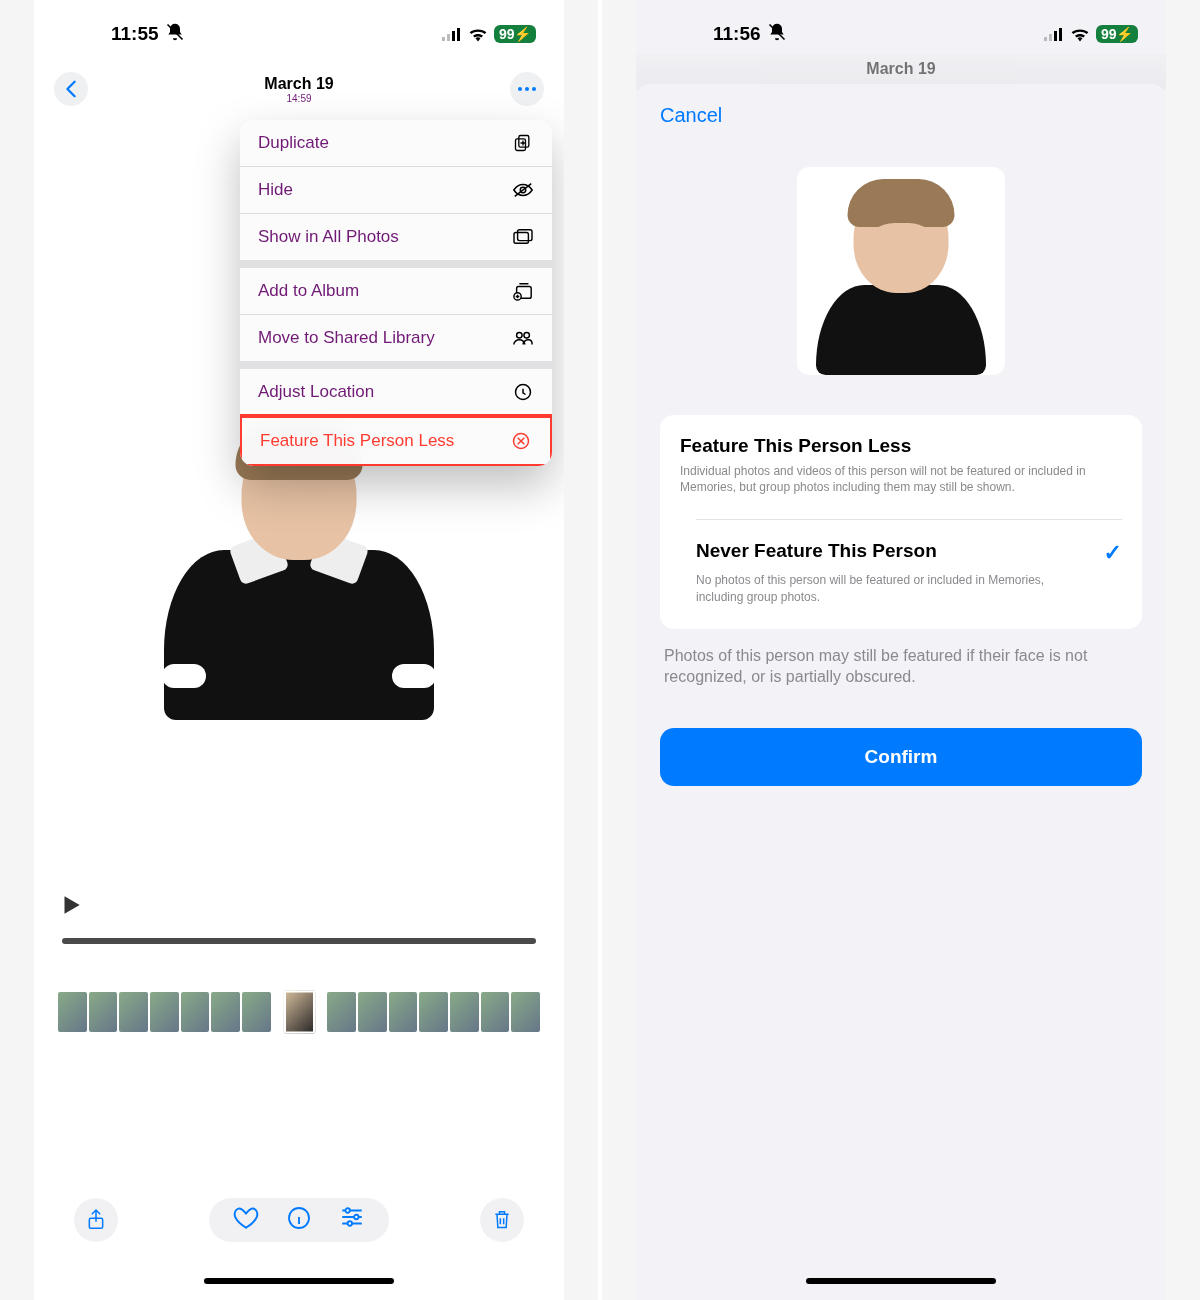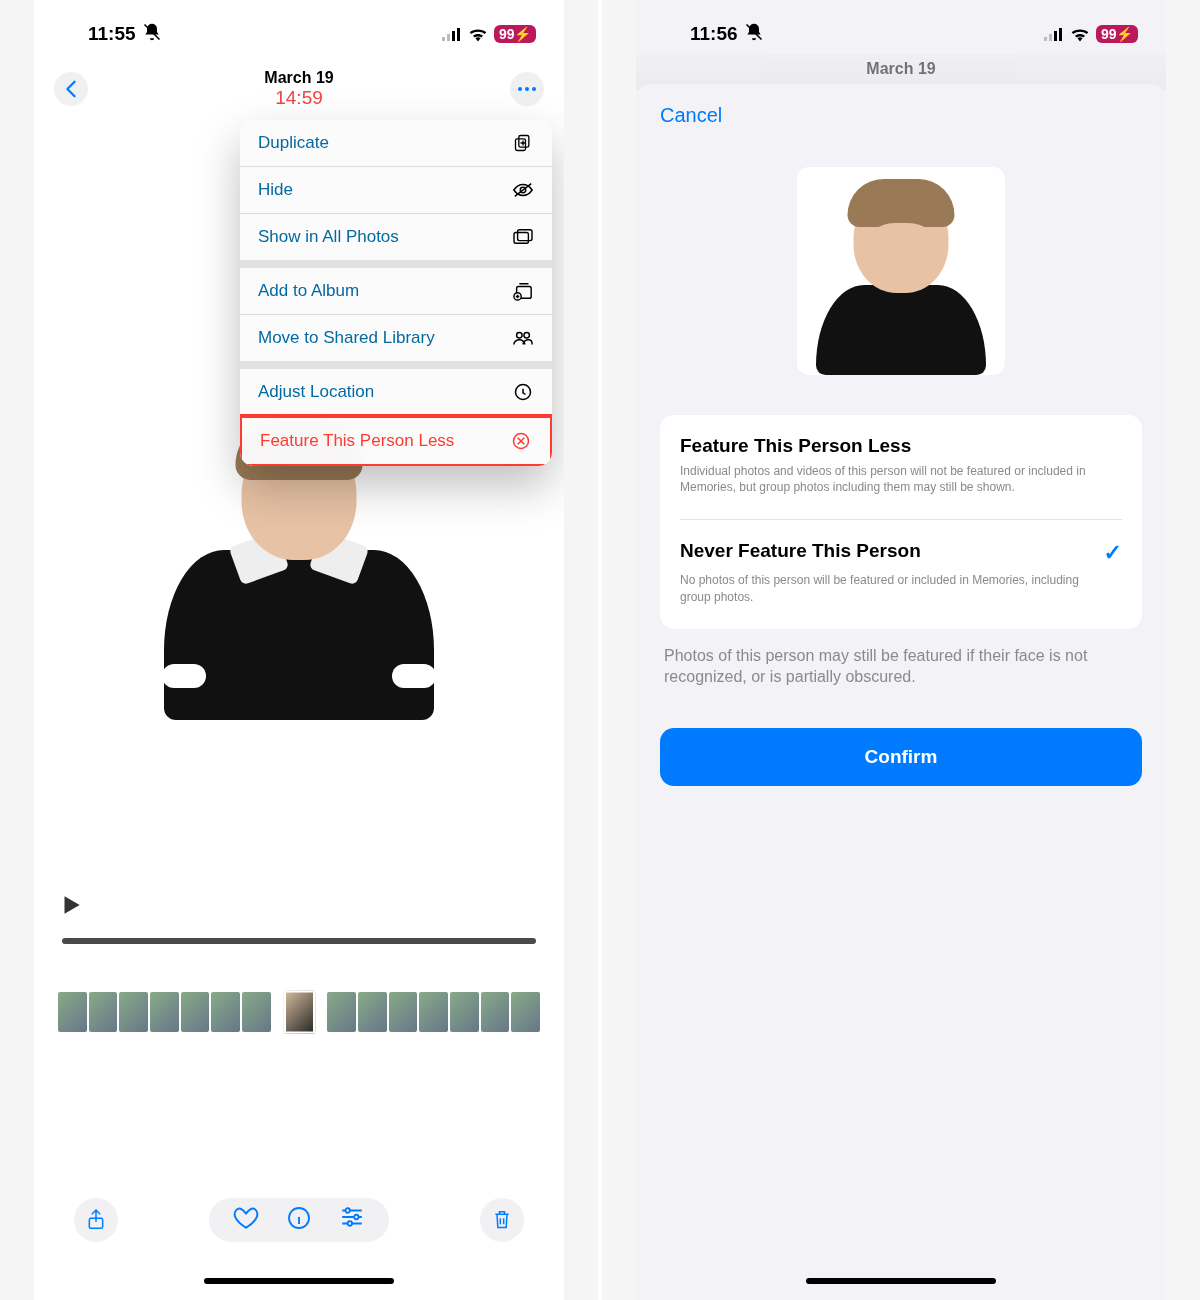--- a/index.html
+++ b/index.html
@@ -25,24 +25,24 @@
   
   .status-bar {
     display: flex;
     justify-content: space-between;
     align-items: center;
     padding: 20px 28px 8px 54px;
     font-size: 19px;
     font-weight: 600;
     height: 56px;
   }
-  .status-left { display: flex; align-items: center; gap: 6px; }
+  .status-left { display: flex; align-items: center; gap: 6px; margin-left: 23px; }
   .status-right { display: flex; align-items: center; gap: 6px; }
   .battery {
-    background: #be185d;
+    background: #15803d;
     color: #fff;
     border-radius: 6px;
     font-size: 14px;
     font-weight: 700;
     padding: 1px 4px 1px 5px;
     display: flex;
     align-items: center;
   }
   .signal-icon, .wifi-icon { display: inline-flex; }
 
@@ -59,21 +59,21 @@
     width: 34px; height: 34px;
     border-radius: 50%;
     background: #eef0f2;
     display: flex;
     align-items: center;
     justify-content: center;
     color: #007aff;
   }
   .header-title { text-align: center; flex: 1; }
   .header-date { font-size: 16px; font-weight: 600; }
-  .header-time { font-size: 19px; color: #ef4444; }
+  .header-time { font-size: 10px; color: #701a75; }
 
   
   .context-menu {
     position: absolute;
     top: 120px;
     left: 206px;
     width: 312px;
     background: #f4f4f6e8;
     backdrop-filter: blur(10px);
     border-radius: 14px;
@@ -83,21 +83,21 @@
   }
   .menu-group { background: rgba(255,255,255,0.6); }
   .menu-sep { height: 8px; background: rgba(210,210,214,0.55); }
   .menu-item {
     display: flex;
     justify-content: space-between;
     align-items: center;
     padding: 12px 18px;
     font-size: 17px;
     border-bottom: 0.5px solid rgba(0,0,0,0.12);
-    color: #0369a1;
+    color: #701a75;
   }
   .menu-item:last-child { border-bottom: none; }
   .menu-item.destructive { color: #ff3b30; }
   .menu-icon { width: 22px; height: 22px; display:flex; align-items:center; justify-content:center; }
   .highlight-box {
     border: 4px solid #ff3b30;
     margin: -2px;
     position:relative;
   }
 
@@ -213,21 +213,21 @@
   .avatar-box .torso { width:170px; height:90px; }
   .avatar-box .head { width:95px; height:108px; top:-100px; }
   .avatar-box .hair { height:48px; top:-6px;}
   .option-card {
     background:#fff; border-radius:14px;
     padding:0 20px;
   }
   .option {
     padding:20px 0 24px 0;
   }
-  .option + .option { border-top:0.5px solid #e3e3e6; }
+  .option + .option { border-top:0.5px solid #e3e3e6;margin-left:16px; }
   .option-title {
     font-size:19px; font-weight:600; color:#000;
     margin-bottom:6px;
     display:flex; justify-content:space-between; align-items:flex-start;
   }
   .option-desc {
     font-size:12px; color:#8a8a8e; line-height:1.35;
     padding-right:36px;
   }
   .check-icon { color:#007aff; font-size:22px; margin-left:10px;}

